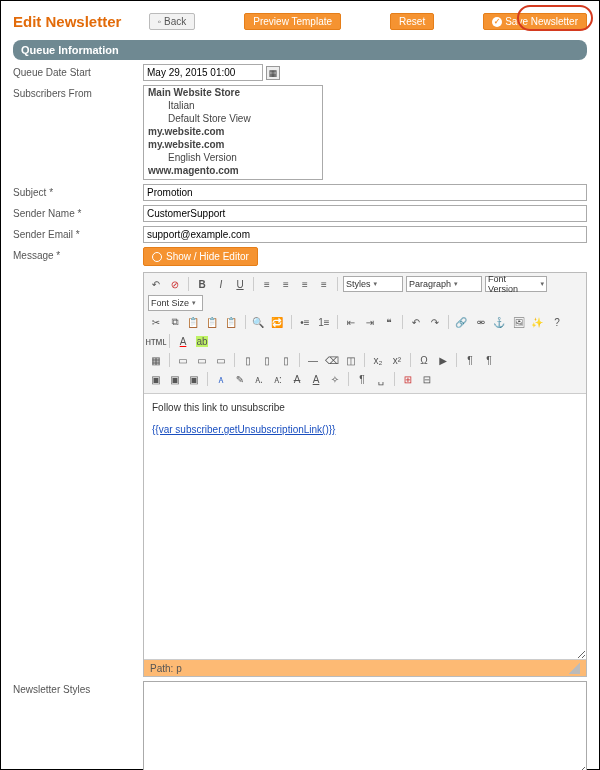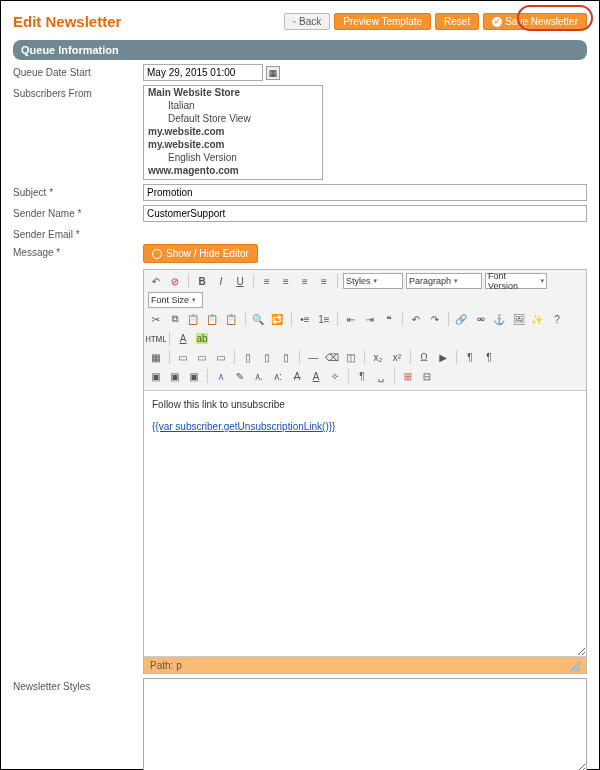--- a/index.html
+++ b/index.html
@@ -33,21 +33,21 @@
     display: inline-flex;
     align-items: center;
     padding: 2px 8px;
     font-size: 10px;
     border: 1px solid #bbb;
     border-radius: 2px;
     cursor: pointer;
     white-space: nowrap;
   }
   .btn.gray { background: #f2f2f2; color: #555; }
-  .btn.orange { background: #F59331; color: #fff; border-color: #E57E19; }
+  .btn.orange { background: #F59331; color: #fff; border-color: #E57E19; margin-left: 45px; }
   .btn.orange .chk {
     display:inline-block; width:10px; height:10px; border-radius:50%;
     background:#fff; color:#F59331; text-align:center; line-height:10px;
     font-size:8px; margin-right:3px; font-weight:bold;
   }
   .ring {
     position: absolute;
     right: -6px; top: -8px;
     width: 76px; height: 26px;
     border: 2px solid #D43A1F;
@@ -225,20 +225,23 @@
 
   <div class="form-row">
     <div class="form-label">Sender Name *</div>
     <div class="form-field">
       <input type="text" class="txt" value="CustomerSupport" style="">
     </div>
   </div>
 
   <div class="form-row">
     <div class="form-label">Sender Email *</div>
+    <div class="form-field">
+      <input type="text" class="txt" value="support@example.com" style="">
+    </div>
   </div>
 
   <div class="form-row">
     <div class="form-label">Message *</div>
     <div class="form-field">
       <div class="btn-showhide">
         <span class="eye"></span>
         <span>Show / Hide Editor</span>
       </div>
 

